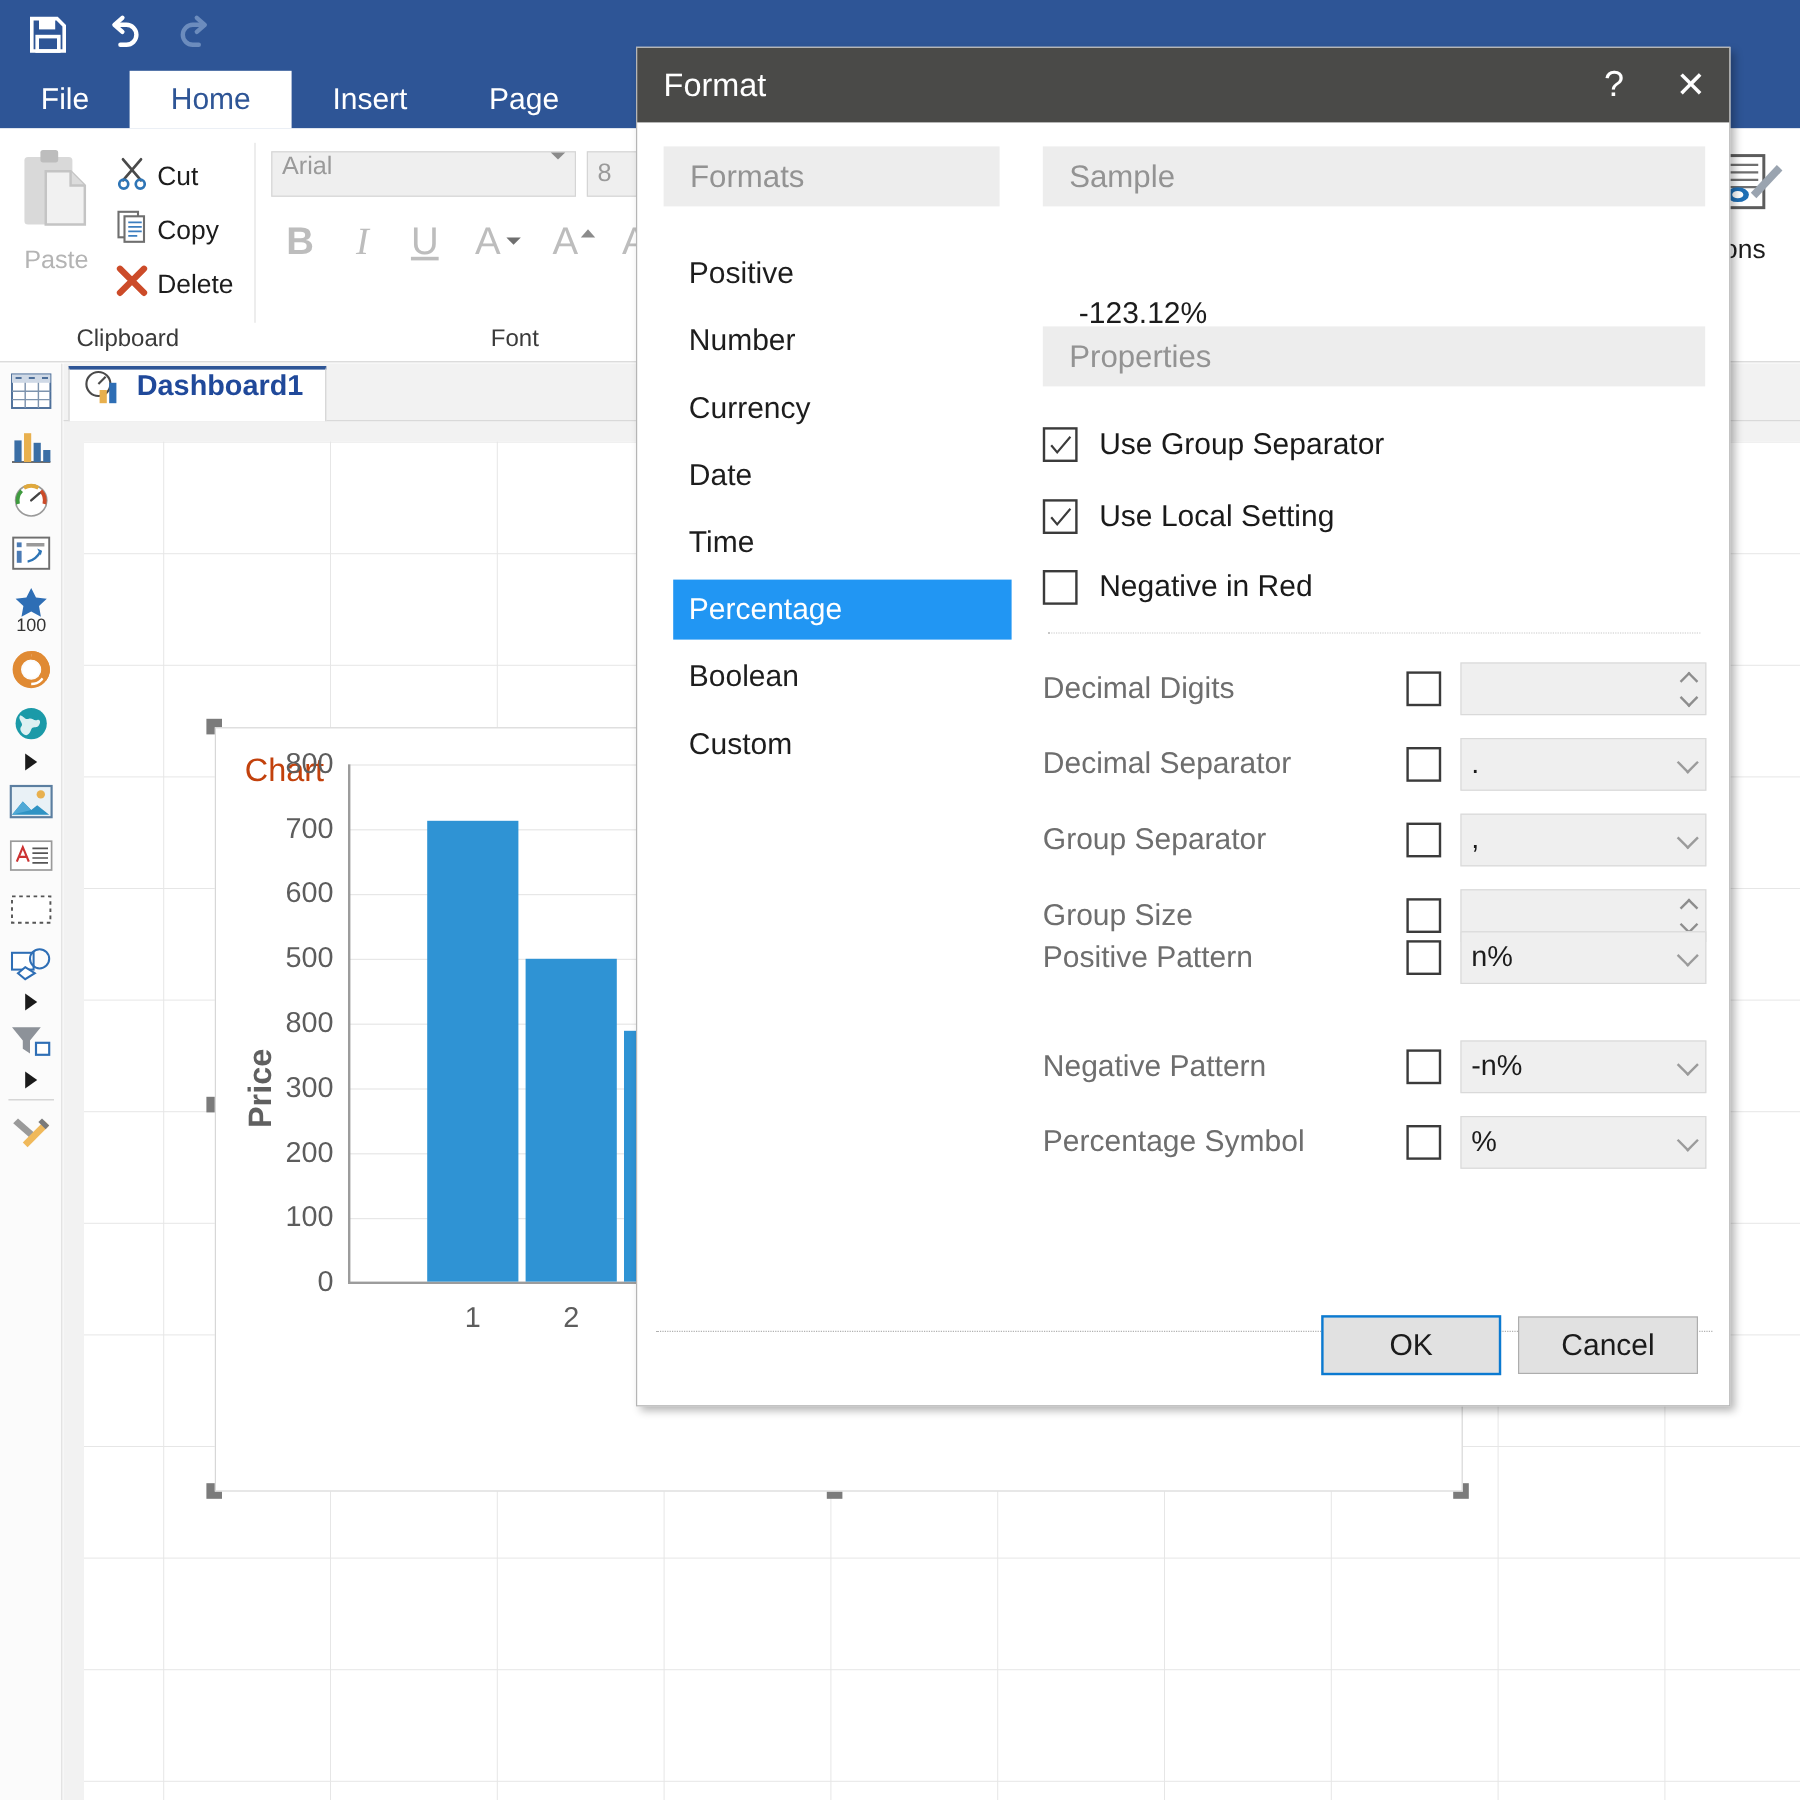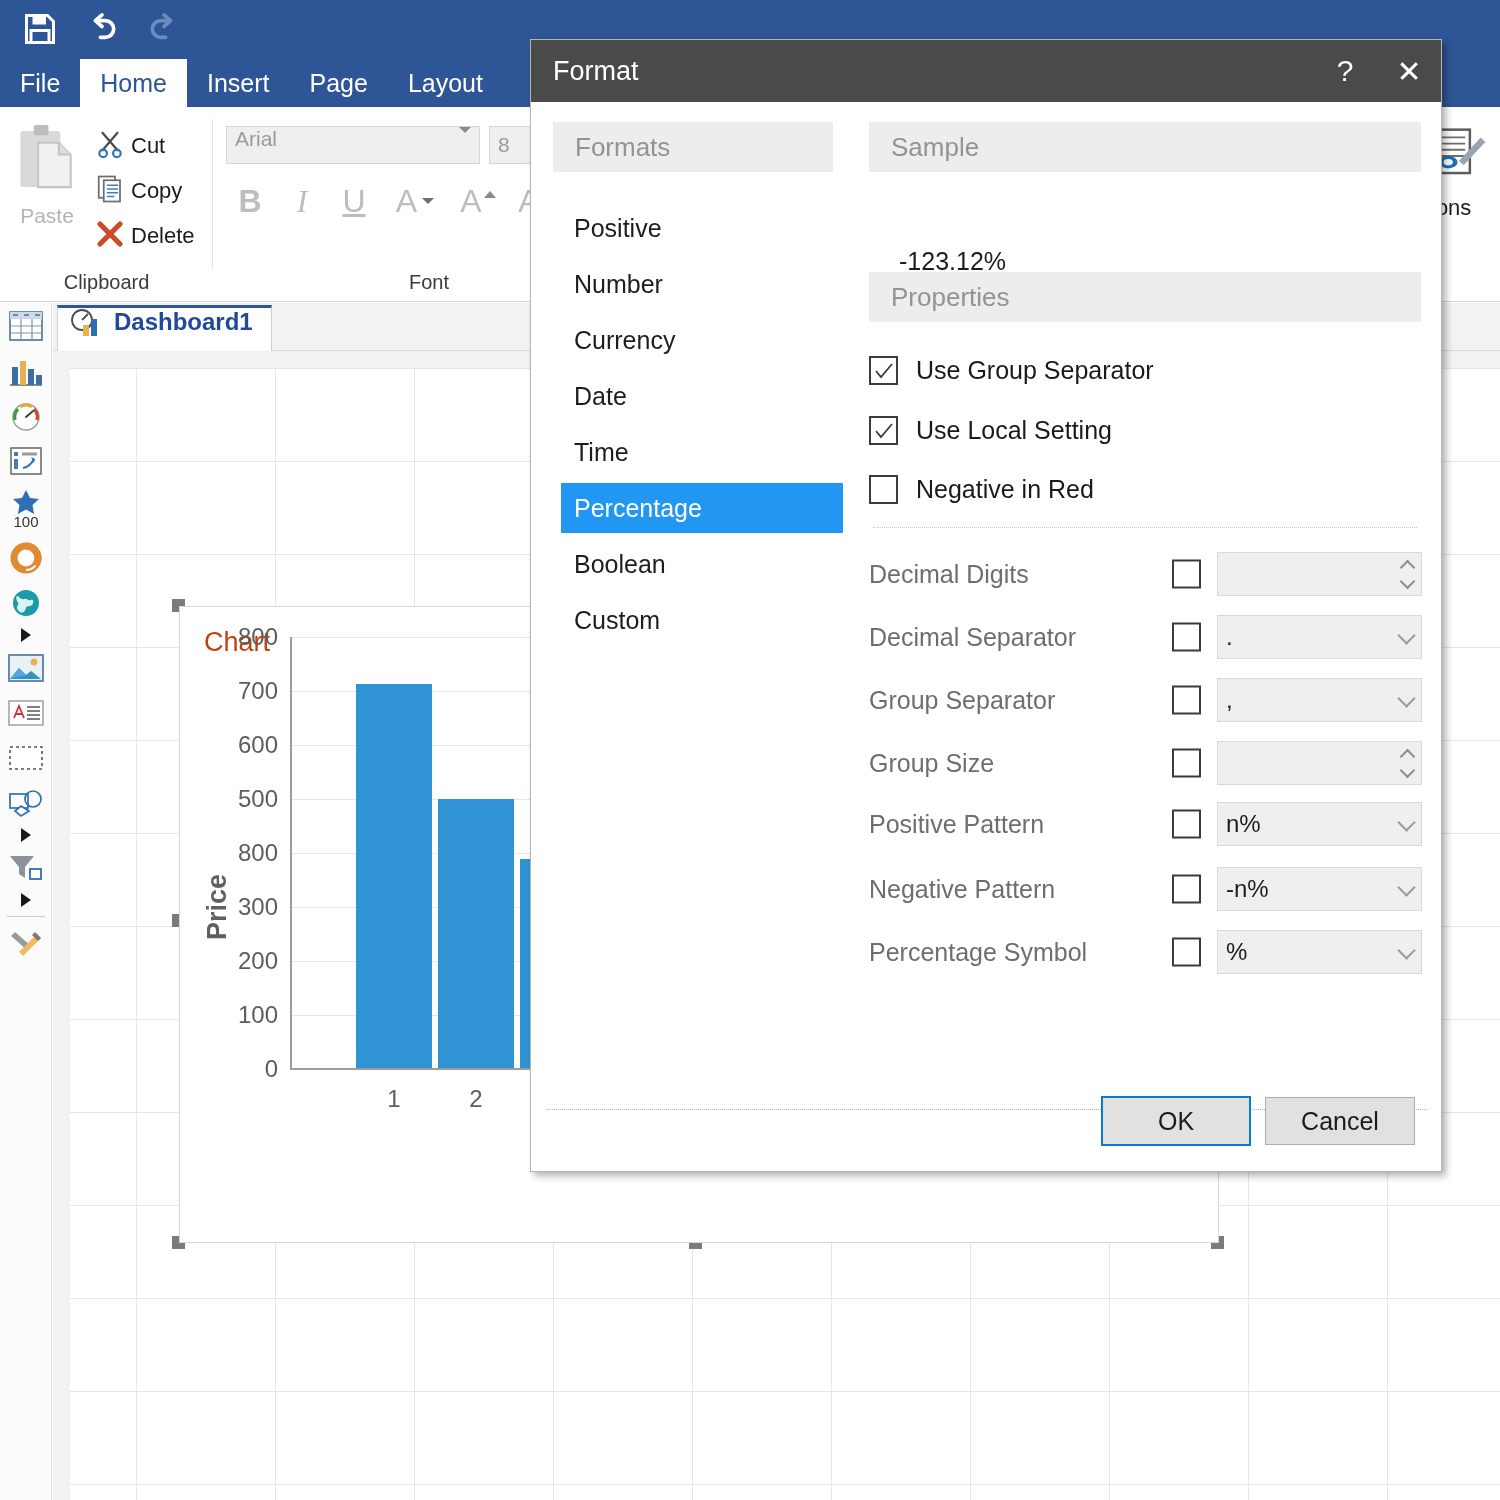--- a/index.html
+++ b/index.html
@@ -14,21 +14,21 @@
   
   #ribbon-bar {
     position:absolute; left:0; top:0; width:1500px; height:107px;
     background:#2e5596;
   }
   #qat { position:absolute; left:18px; top:5px; height:48px; display:flex; align-items:center; gap:18px; }
   .qat-btn { width:44px; height:44px; display:flex; align-items:center; justify-content:center; cursor:pointer; }
 
   #ribbon-tabs { position:absolute; left:0; top:59px; height:48px; display:flex; align-items:flex-end; }
   .rtab {
-    height:48px; padding:0 20px; display:flex; align-items:center; 
+    height:48px; padding:0 34px; display:flex; align-items:center; 
     color:#ffffff; font-size:25px; cursor:pointer; white-space:nowrap;
   }
   .rtab.active { background:#ffffff; color:#2e5596; }
 
   
   #ribbon-body {
     position:absolute; left:0; top:107px; width:1500px; height:195px;
     background:#ffffff; border-bottom:1px solid #d4d4d4;
   }
   .rgroup { position:absolute; top:0; height:194px; }
@@ -617,21 +617,21 @@
     <span class="cb pcheck"></span>
     <span class="pfield">
       <span class="v"></span>
       <span class="spin">
           <span class="chev-up"></span>
           <span class="chev-dn"></span>
         </span>
     </span>
   </div>
 
-  <div class="prop-row" style="top:762px;text-decoration:underline;">
+  <div class="prop-row" style="top:736px;text-decoration:underline;">
     <span class="plabel">Positive Pattern</span>
     <span class="cb pcheck"></span>
     <span class="pfield">
       <span class="v">n%</span>
       <span class="chev-dn-single"></span>
     </span>
   </div>
 
   <div class="prop-row" style="top:827px;">
     <span class="plabel">Negative Pattern</span>

